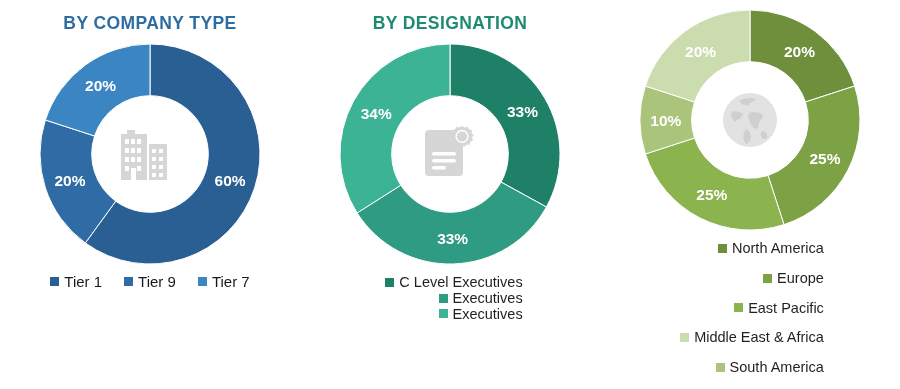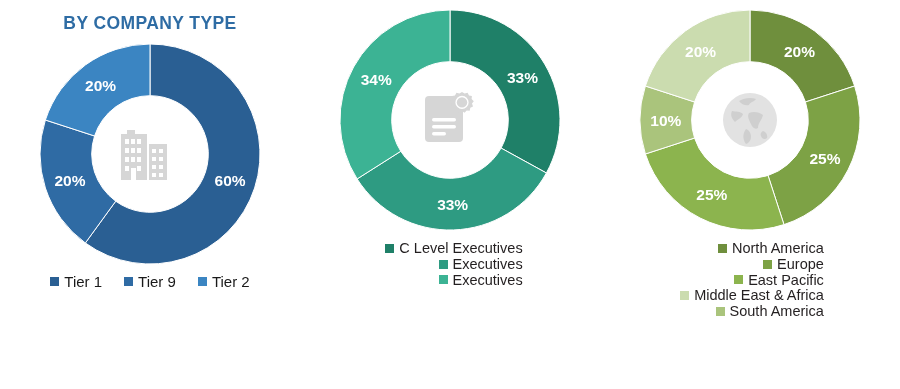--- a/index.html
+++ b/index.html
@@ -92,21 +92,21 @@
     color: #231f20;
     white-space: nowrap;
   }
   .legend.row .legend-label {
     font-size: 15px;
     font-weight: normal;
     color: #1a1a1a;
   }
   .legend-company { margin-top: 6px; }
   .legend-designation { margin-left: 8px; }
-  .legend-region { margin-left: 4px; }
+  .legend-region { margin-left: 4px; gap: 14px; }
 </style>
 </head>
 <body>
 
 <div class="board">
 
   <div class="panel">
     <div class="panel-title" style="color: rgb(46, 108, 164);">BY COMPANY TYPE</div>
     <div class="chart-wrap">
       <svg id="chart0" width="228" height="228" viewBox="0 0 228 228" role="img">
@@ -153,26 +153,27 @@
         <div class="legend-item">
           <span class="swatch" style="background: rgb(42, 95, 147);"></span>
           <span class="legend-label">Tier 1</span>
         </div>
         <div class="legend-item">
           <span class="swatch" style="background: rgb(47, 107, 164);"></span>
           <span class="legend-label">Tier 9</span>
         </div>
         <div class="legend-item">
           <span class="swatch" style="background: rgb(59, 133, 194);"></span>
-          <span class="legend-label">Tier 2</span>
+          <span class="legend-label">Tier 7</span>
         </div>
       </div>
   </div>
 
   <div class="panel">
+    <div class="panel-title" style="color: rgb(31, 138, 114);">BY DESIGNATION</div>
     <div class="chart-wrap">
       <svg id="chart1" width="228" height="228" viewBox="0 0 228 228" role="img">
           <path d="M 114 4 A 110 110 0 0 1 210.393734804825 166.9929041511887 L 165.08867944655725 142.08623920013002 A 58.300000000000004 58.300000000000004 0 0 0 114 55.699999999999996 Z" fill="#1f8068" stroke="#ffffff" stroke-width="1"></path>
           <text x="186.43144157238186" y="71.16416486460626" text-anchor="middle" dominant-baseline="central" class="slice-label">33%</text>
           <path d="M 210.393734804825 166.9929041511887 A 110 110 0 0 1 21.123928194778316 172.94094744768958 L 64.77568194323251 145.2387021472755 A 58.300000000000004 58.300000000000004 0 0 0 165.08867944655725 142.08623920013002 Z" fill="#2e9b82" stroke="#ffffff" stroke-width="1"></path>
           <text x="116.64321537642446" y="198.1084770547763" text-anchor="middle" dominant-baseline="central" class="slice-label">33%</text>
           <path d="M 21.123928194778316 172.94094744768958 A 110 110 0 0 1 113.99999999999999 4 L 113.99999999999999 55.699999999999996 A 58.300000000000004 58.300000000000004 0 0 0 64.77568194323251 145.2387021472755 Z" fill="#3cb394" stroke="#ffffff" stroke-width="1"></path>
           <text x="40.25879287430888" y="73.46042832434065" text-anchor="middle" dominant-baseline="central" class="slice-label">34%</text>
         </svg>
       <div class="center-icon">

